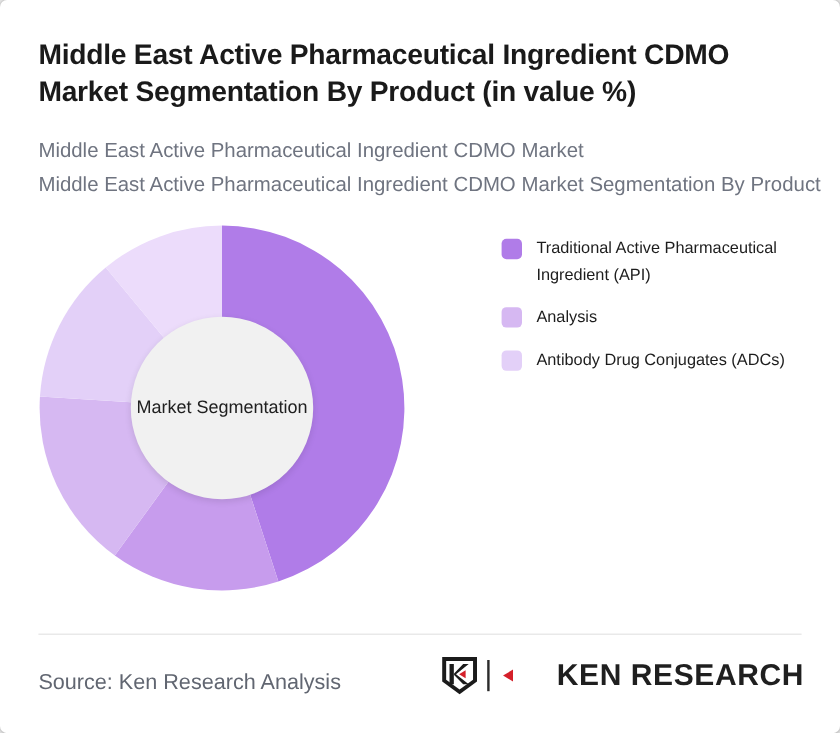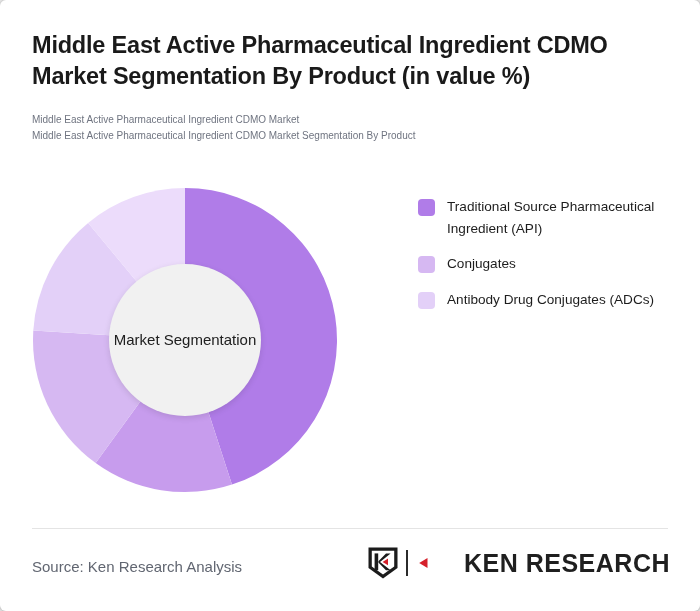--- a/index.html
+++ b/index.html
@@ -39,21 +39,21 @@
     line-height: 1.33;
     letter-spacing: -0.2px;
   }
   .subtitles {
     position: absolute;
     left: 32px;
     top: 112px;
     width: 640px;
   }
   .subtitle {
-    font-size: 10px;
+    font-size: 17px;
     color: #6f7480;
     line-height: 1.62;
     white-space: nowrap;
   }
   
   .chart-area {
     position: absolute;
     left: 24px;
     top: 180px;
     width: 390px;
@@ -124,21 +124,21 @@
     left: 32px;
     top: 528px;
     width: 636px;
     height: 1px;
     background: #e4e4e4;
   }
   .source {
     position: absolute;
     left: 32px;
     top: 558px;
-    font-size: 15px;
+    font-size: 18px;
     color: #616671;
   }
   .logo {
     position: absolute;
     right: 30px;
     top: 546px;
     display: flex;
     align-items: center;
     height: 34px;
   }
@@ -193,25 +193,25 @@
       </svg>
       <div class="donut-hole">
         <div class="donut-center-label">Market Segmentation</div>
       </div>
     </div>
   </div>
 
   <div class="legend" id="legend">
       <div class="legend-item">
         <span class="legend-swatch" style="background: rgb(176, 124, 232);"></span>
-        <span class="legend-label">Traditional Source Pharmaceutical Ingredient (API)</span>
+        <span class="legend-label">Traditional Active Pharmaceutical Ingredient (API)</span>
       </div>
       <div class="legend-item">
         <span class="legend-swatch" style="background: rgb(214, 184, 242);"></span>
-        <span class="legend-label">Conjugates</span>
+        <span class="legend-label">Analysis</span>
       </div>
       <div class="legend-item">
         <span class="legend-swatch" style="background: rgb(227, 208, 248);"></span>
         <span class="legend-label">Antibody Drug Conjugates (ADCs)</span>
       </div>
     </div>
 
   <div class="footer-rule"></div>
   <div class="source">Source: Ken Research Analysis</div>
 

